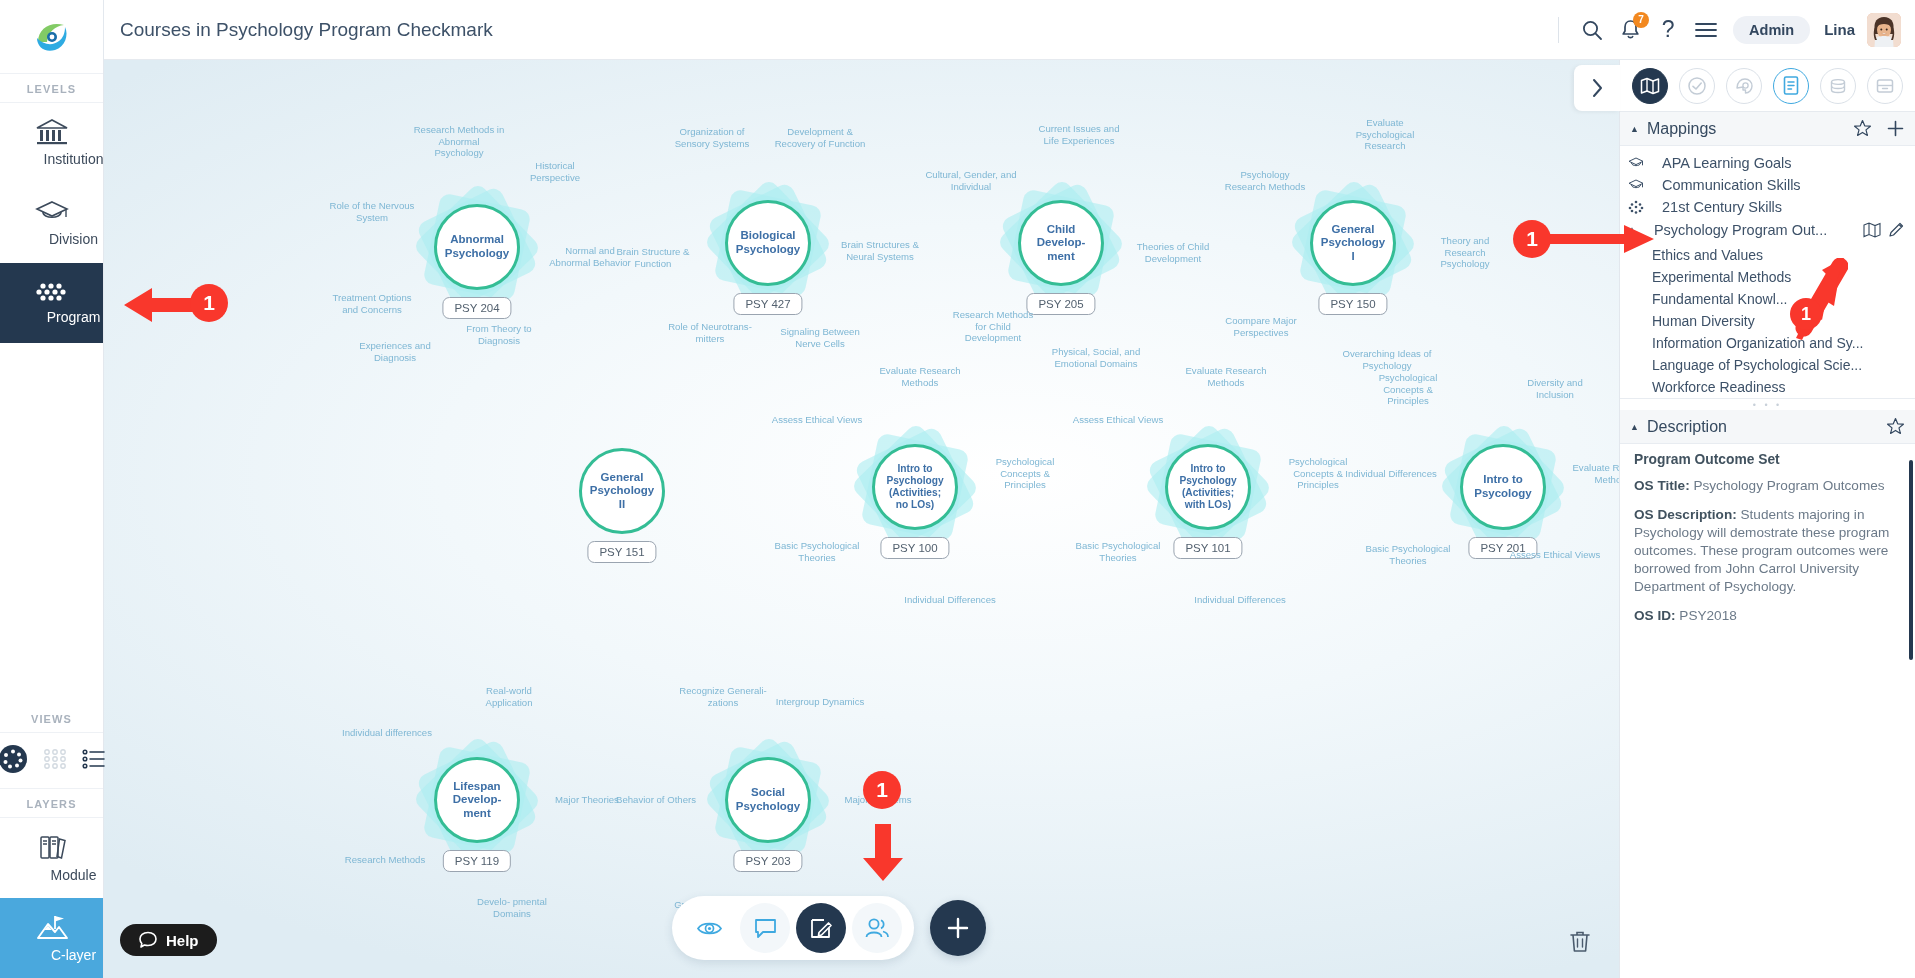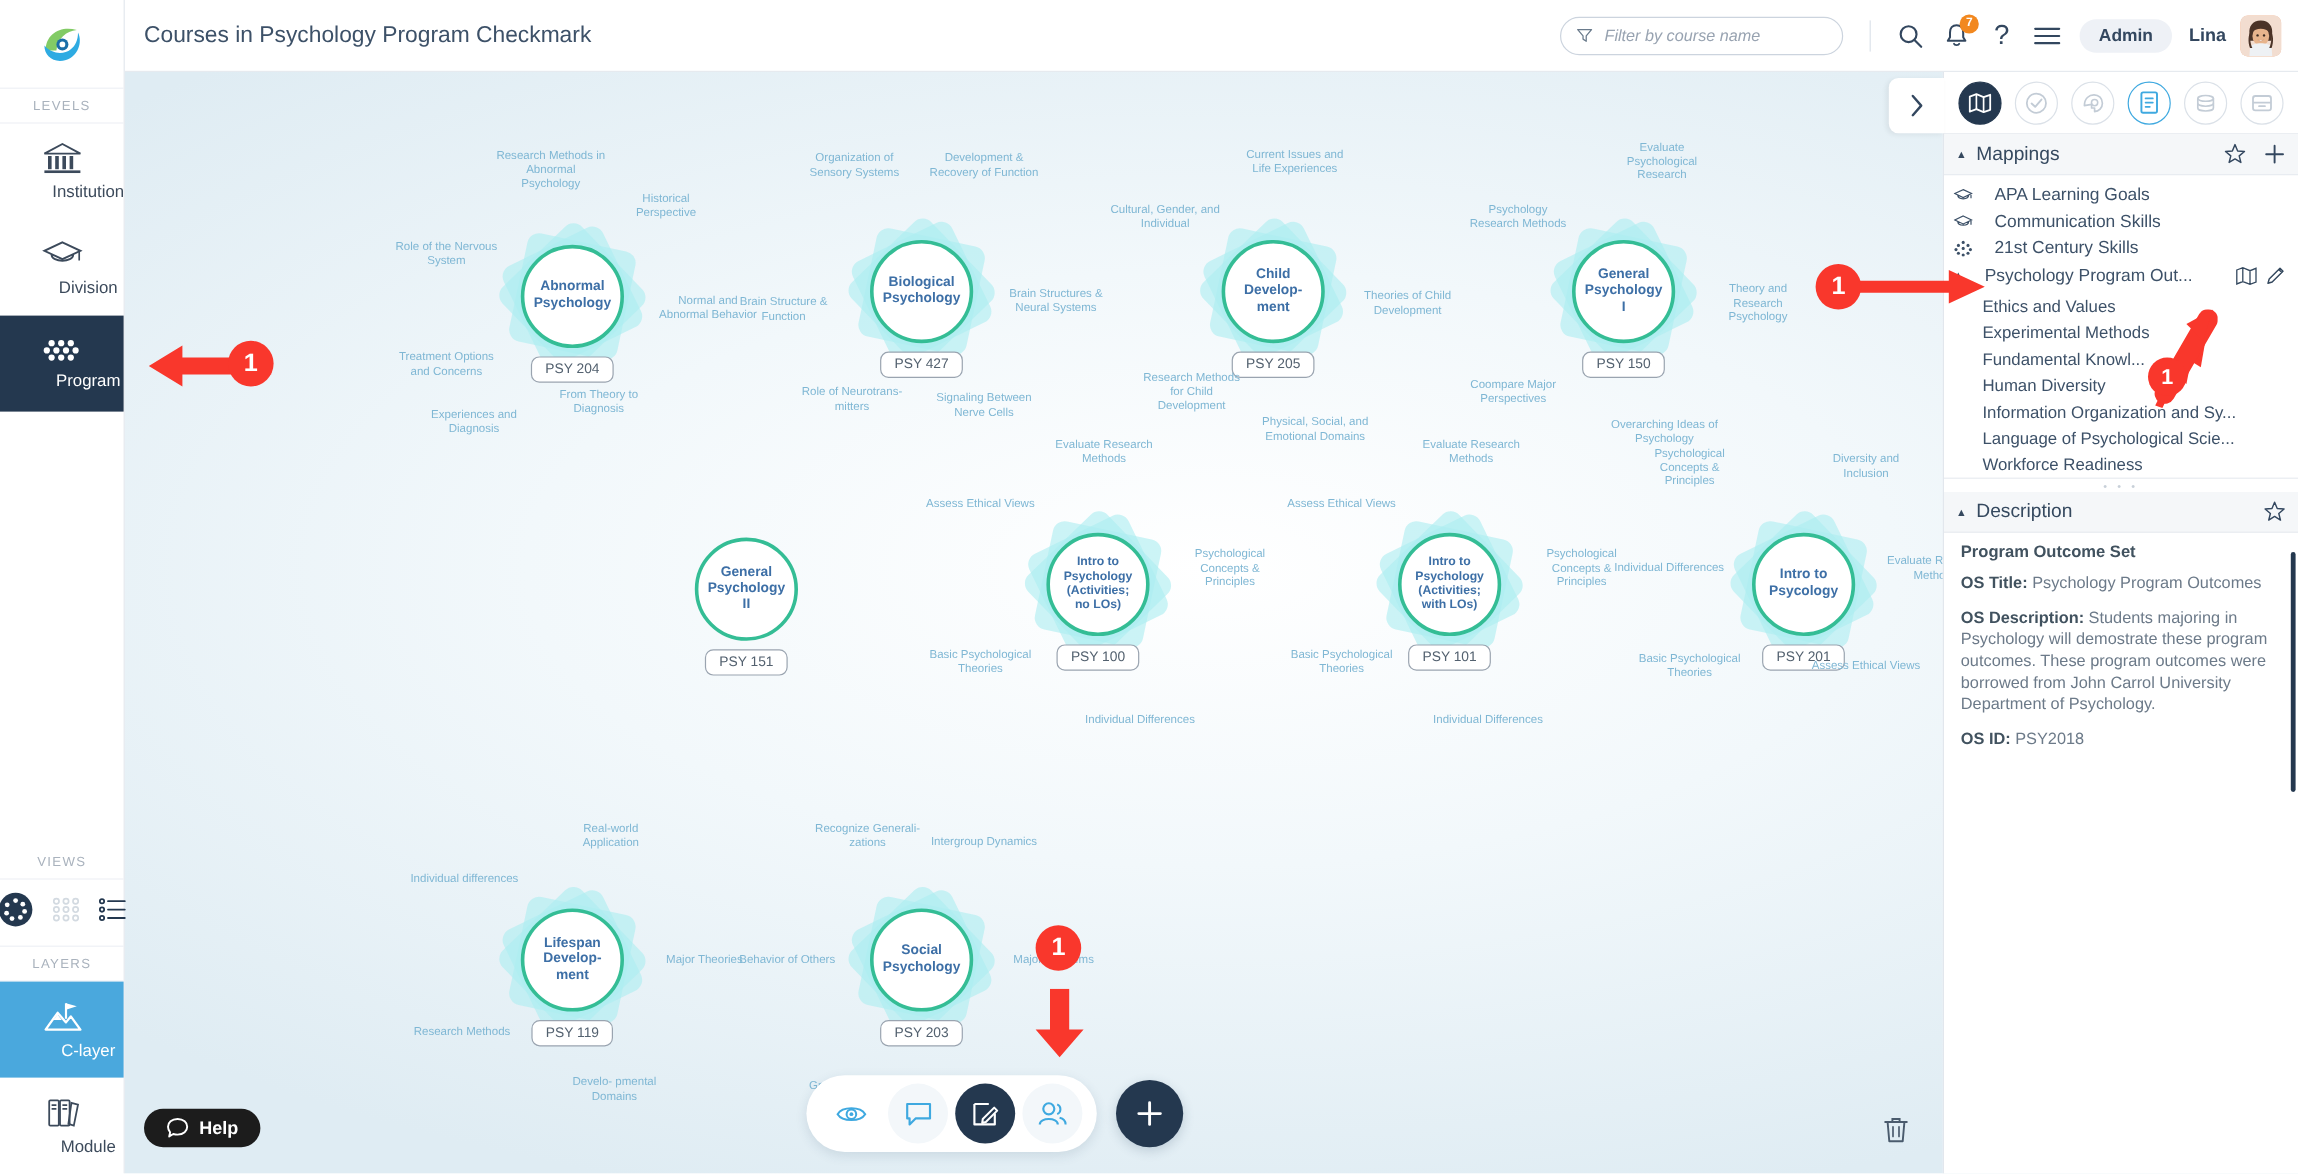--- a/index.html
+++ b/index.html
@@ -16,21 +16,21 @@
     position: absolute; left: 0; top: 0; width: 104px; height: 978px;
     background: #ffffff; border-right: 1px solid #e3e8ee;
     display: flex; flex-direction: column; z-index: 40;
   }
   .rail-logo {
     height: 74px; display: flex; align-items: center; justify-content: center;
     border-bottom: 1px solid #eef1f5;
   }
   .rail-section-label {
     font-size: 11px; letter-spacing: 1.1px; color: #a9b2bd; text-align: center;
-    padding: 9px 0 7px; border-bottom: 1px solid #eef1f5; font-weight: 400;
+    padding: 9px 0 7px; border-bottom: 1px solid #eef1f5; font-weight: 700;
   }
   .rail-item {
     height: 80px; display: flex; flex-direction: column;
     align-items: center; justify-content: center; gap: 6px;
     color: #3c4a5b; cursor: pointer; position: relative;
   }
   .rail-item .lbl { font-size: 14px; color: #3c4a5b; margin-left: 44px; }
   .rail-item.dark { background: #24384f; }
   .rail-item.dark .lbl { color: #ffffff; }
   .rail-item.blue { background: #4aa8dd; }
@@ -309,53 +309,47 @@
               <circle cx="3" cy="11" r="1.8"></circle>
               <circle cx="3" cy="18" r="1.8"></circle>
             <path d="M8 4 H22 M8 11 H22 M8 18 H22" stroke-linecap="round"></path>
           </g>
         </svg>
       </div>
     </div>
 
     <div class="rail-section-label">LAYERS</div>
 
-    <div class="rail-item blue">
-      <svg width="36" height="28" viewBox="0 0 36 28">
-        <path d="M21 3 L21 16" stroke="#fff" stroke-width="1.8" fill="none"></path>
-        <path d="M21 3 L30 5.5 L21 8.5 Z" fill="#fff"></path>
-        <path d="M4 25 L14 11 L21 19 L25 14 L33 25 Z" fill="none" stroke="#fff" stroke-width="1.9" stroke-linejoin="round"></path>
-        <path d="M10.5 17 L14 12.5 L17.5 17 Z" fill="#fff"></path>
-      </svg>
-      <span class="lbl">C-layer</span>
-    </div>
-
     <div class="rail-item">
       <svg width="34" height="28" viewBox="0 0 34 28">
         <g fill="none" stroke="#3c4a5b" stroke-width="1.5">
           <rect x="6" y="4" width="8" height="21" rx="1"></rect>
           <rect x="15" y="4" width="8" height="21" rx="1"></rect>
           <path d="M24.5 6 L30 7.5 L26.5 25 L22 23.5 Z"></path>
           <path d="M8 8 H12 M8 11 H12 M17 8 H21 M17 11 H21"></path>
         </g>
       </svg>
       <span class="lbl">Module</span>
     </div>
+
+    <div class="rail-item blue">
+      <svg width="36" height="28" viewBox="0 0 36 28">
+        <path d="M21 3 L21 16" stroke="#fff" stroke-width="1.8" fill="none"></path>
+        <path d="M21 3 L30 5.5 L21 8.5 Z" fill="#fff"></path>
+        <path d="M4 25 L14 11 L21 19 L25 14 L33 25 Z" fill="none" stroke="#fff" stroke-width="1.9" stroke-linejoin="round"></path>
+        <path d="M10.5 17 L14 12.5 L17.5 17 Z" fill="#fff"></path>
+      </svg>
+      <span class="lbl">C-layer</span>
+    </div>
   </div>
 
   <div id="topbar">
     <div id="page-title">Courses in Psychology Program Checkmark</div>
     <div class="top-right">
 
-      <div id="filter-box">
-        <svg width="17" height="17" viewBox="0 0 17 17">
-          <path d="M2 3 H15 L10 9 V14 L7 12 V9 Z" fill="none" stroke="#6a7b8c" stroke-width="1.2" stroke-linejoin="round"></path>
-        </svg>
-        <input type="text" placeholder="Filter by course name" style="">
-      </div>
 
       <div class="top-divider"></div>
 
       <div class="top-icon">
         <svg width="22" height="22" viewBox="0 0 22 22">
           <circle cx="9.5" cy="9.5" r="6.6" fill="none" stroke="#33475f" stroke-width="1.8"></circle>
           <path d="M14.4 14.4 L20 20" stroke="#33475f" stroke-width="1.8" stroke-linecap="round"></path>
         </svg>
       </div>
 

